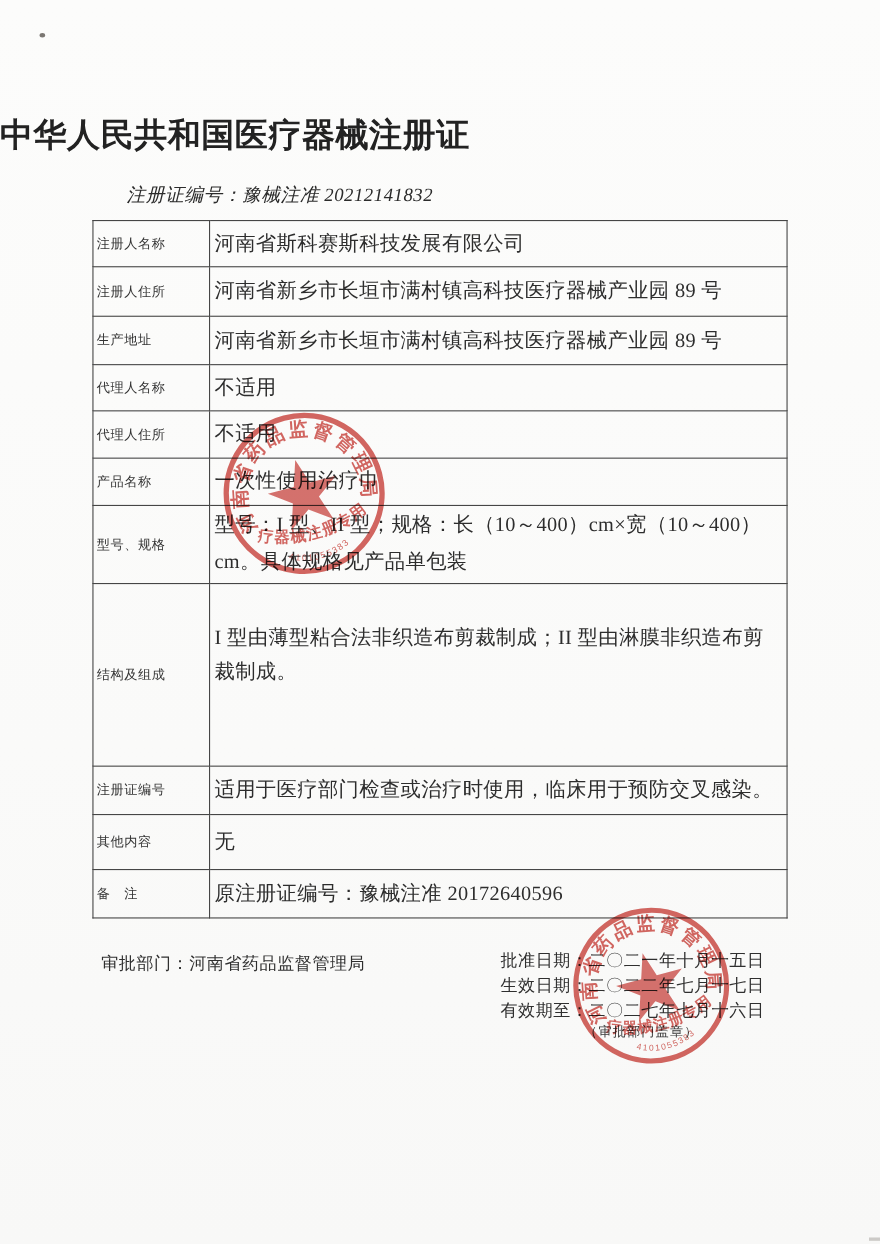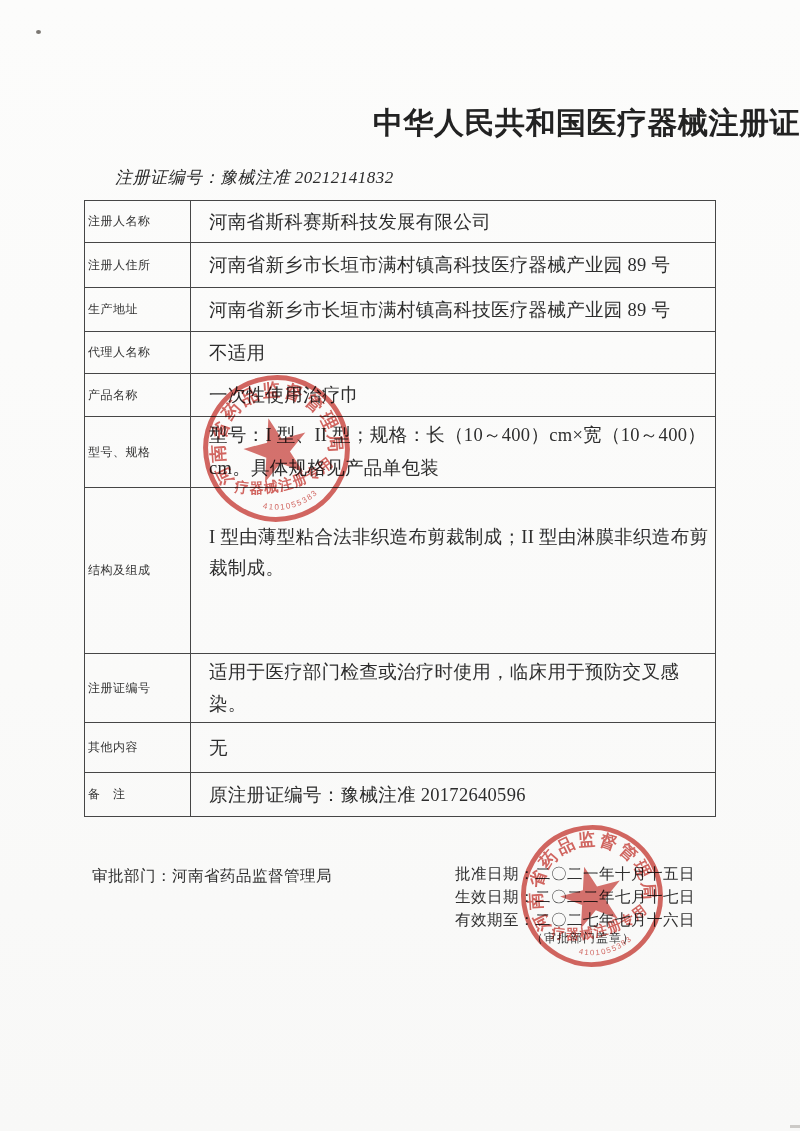--- a/index.html
+++ b/index.html
@@ -4,38 +4,38 @@
 <style>
   html,body{margin:0;padding:0;}
   body{
     width:800px;height:1131px;position:relative;overflow:hidden;
     background:#fbfbfa;
     font-family:"Liberation Serif", serif;
     color:#2e2e2e;
   }
   .page{position:absolute;inset:0;background:linear-gradient(180deg,#fcfcfb 0%,#fafaf9 60%,#f8f8f7 100%);}
   .title{
-    position:absolute;left:0;top:103px;width:800px;text-align:right;
+    position:absolute;left:0;top:103px;width:800px;text-align:left;
     font-size:30px;font-weight:700;letter-spacing:0.5px;color:#222;
   }
   .certline{
     position:absolute;left:115px;top:166px;font-size:17px;color:#2b2b2b;letter-spacing:0.5px;font-style:italic;
   }
   table.regtable{
     position:absolute;left:84px;top:200px;width:632px;
     border-collapse:collapse;table-layout:fixed;
   }
   table.regtable td{border:1px solid #464646;overflow:hidden;}
   td.lbl{
     width:99px;vertical-align:middle;
     font-size:12px;color:#343434;padding:0 3px;letter-spacing:0.5px;
   }
   td.val{
     font-size:18.5px;line-height:32px;color:#2d2d2d;
-    padding:2px 6px 2px 18px;vertical-align:middle;letter-spacing:0.3px;
+    padding:2px 6px 2px 4px;vertical-align:middle;letter-spacing:0.3px;
   }
   tr.r0{height:42px}
   tr.r1{height:45px}
   tr.r2{height:44px}
   tr.r3{height:42px}
   tr.r4{height:43px}
   tr.r5{height:43px}
   tr.r6{height:68px}
   tr.r7{height:166px}
   tr.r8{height:44px}
@@ -86,20 +86,24 @@
       <tr class="r1">
         <td class="lbl">注册人住所</td>
         <td class="val">河南省新乡市长垣市满村镇高科技医疗器械产业园 89 号</td>
       </tr>
       <tr class="r2">
         <td class="lbl">生产地址</td>
         <td class="val">河南省新乡市长垣市满村镇高科技医疗器械产业园 89 号</td>
       </tr>
       <tr class="r3">
         <td class="lbl">代理人名称</td>
+        <td class="val">不适用</td>
+      </tr>
+      <tr class="r4">
+        <td class="lbl">代理人住所</td>
         <td class="val">不适用</td>
       </tr>
       <tr class="r5">
         <td class="lbl">产品名称</td>
         <td class="val">一次性使用治疗巾</td>
       </tr>
       <tr class="r6">
         <td class="lbl">型号、规格</td>
         <td class="val">型号：I 型、II 型；规格：长（10～400）cm×宽（10～400）cm。具体规格见产品单包装</td>
       </tr>

